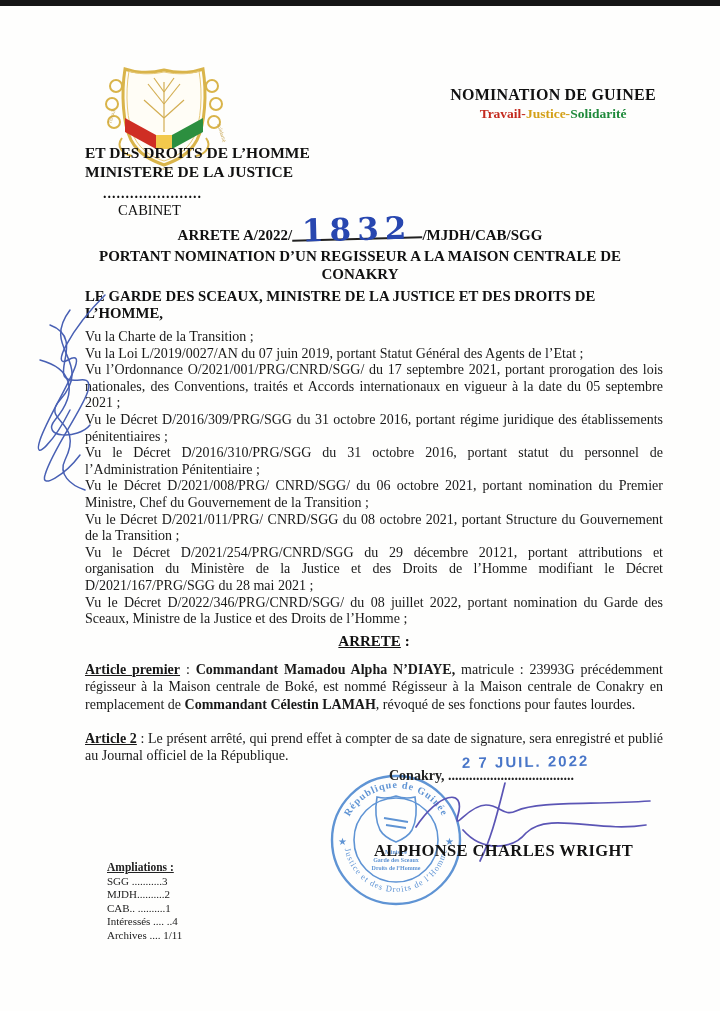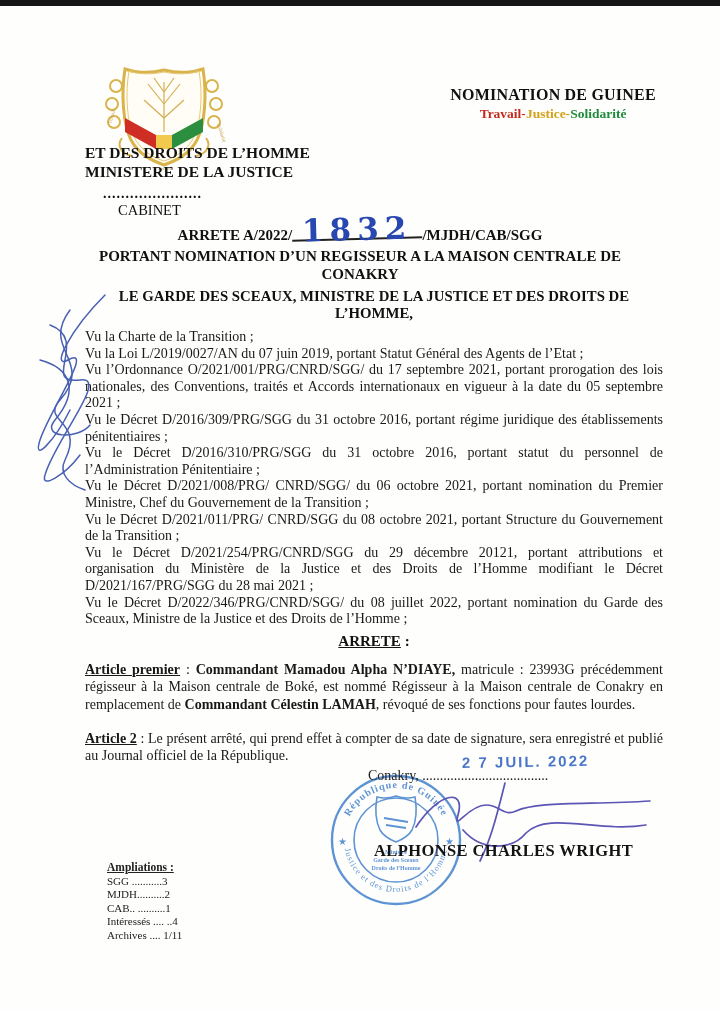--- a/index.html
+++ b/index.html
@@ -26,30 +26,30 @@
   .arrete-number{
     display:inline-block;color:#2847b0;font-family:"DejaVu Serif",serif;
     font-size:31px;font-weight:bold;letter-spacing:6px;line-height:16px;
     border-bottom:2px solid #222;padding:0 10px 1px 10px;vertical-align:baseline;
     transform:rotate(-1.5deg);
   }
   .subject{margin-top:3px;}
 
   
   .docbody{position:absolute;left:85px;top:288px;width:578px;font-size:14px;color:#181818;}
-  .authority{text-align:center;font-weight:bold;font-size:14.8px;line-height:17px;margin-bottom:7px;color:#111;}
+  .authority{font-weight:bold;font-size:14.8px;line-height:17px;margin-bottom:7px;color:#111;}
   .visa{margin:0;text-align:justify;line-height:16.6px;font-family:Liberation Serif, serif;}
   .arrete-head{text-align:center;font-weight:bold;font-size:15px;margin:5px 0 11px 0;color:#111;}
   .arrete-head .u{text-decoration:underline;}
   .article{margin:0 0 17px 0;text-align:justify;line-height:17.4px;}
   .art-label{font-weight:bold;text-decoration:underline;}
   .b{font-weight:bold;}
 
   
-  .conakry{position:absolute;left:368px;top:768px;font-size:14px;color:#222;z-index:6;}
+  .conakry{position:absolute;left:389px;top:768px;font-size:14px;color:#222;z-index:6;font-weight:bold;}
   .datestamp{
     position:absolute;left:462px;top:753px;z-index:6;
     font-family:"Liberation Sans",sans-serif;font-weight:bold;font-size:15px;
     color:#3a6bc4;letter-spacing:2px;transform:rotate(-1deg);opacity:.92;
   }
   .stamp{position:absolute;left:326px;top:770px;width:140px;height:140px;z-index:4;opacity:.88;}
   .signature-svg{position:absolute;left:408px;top:775px;width:250px;height:90px;z-index:5;}
   .signer{
     position:absolute;left:374px;top:841px;z-index:6;
     font-weight:bold;font-size:16.5px;letter-spacing:.4px;color:#131313;

